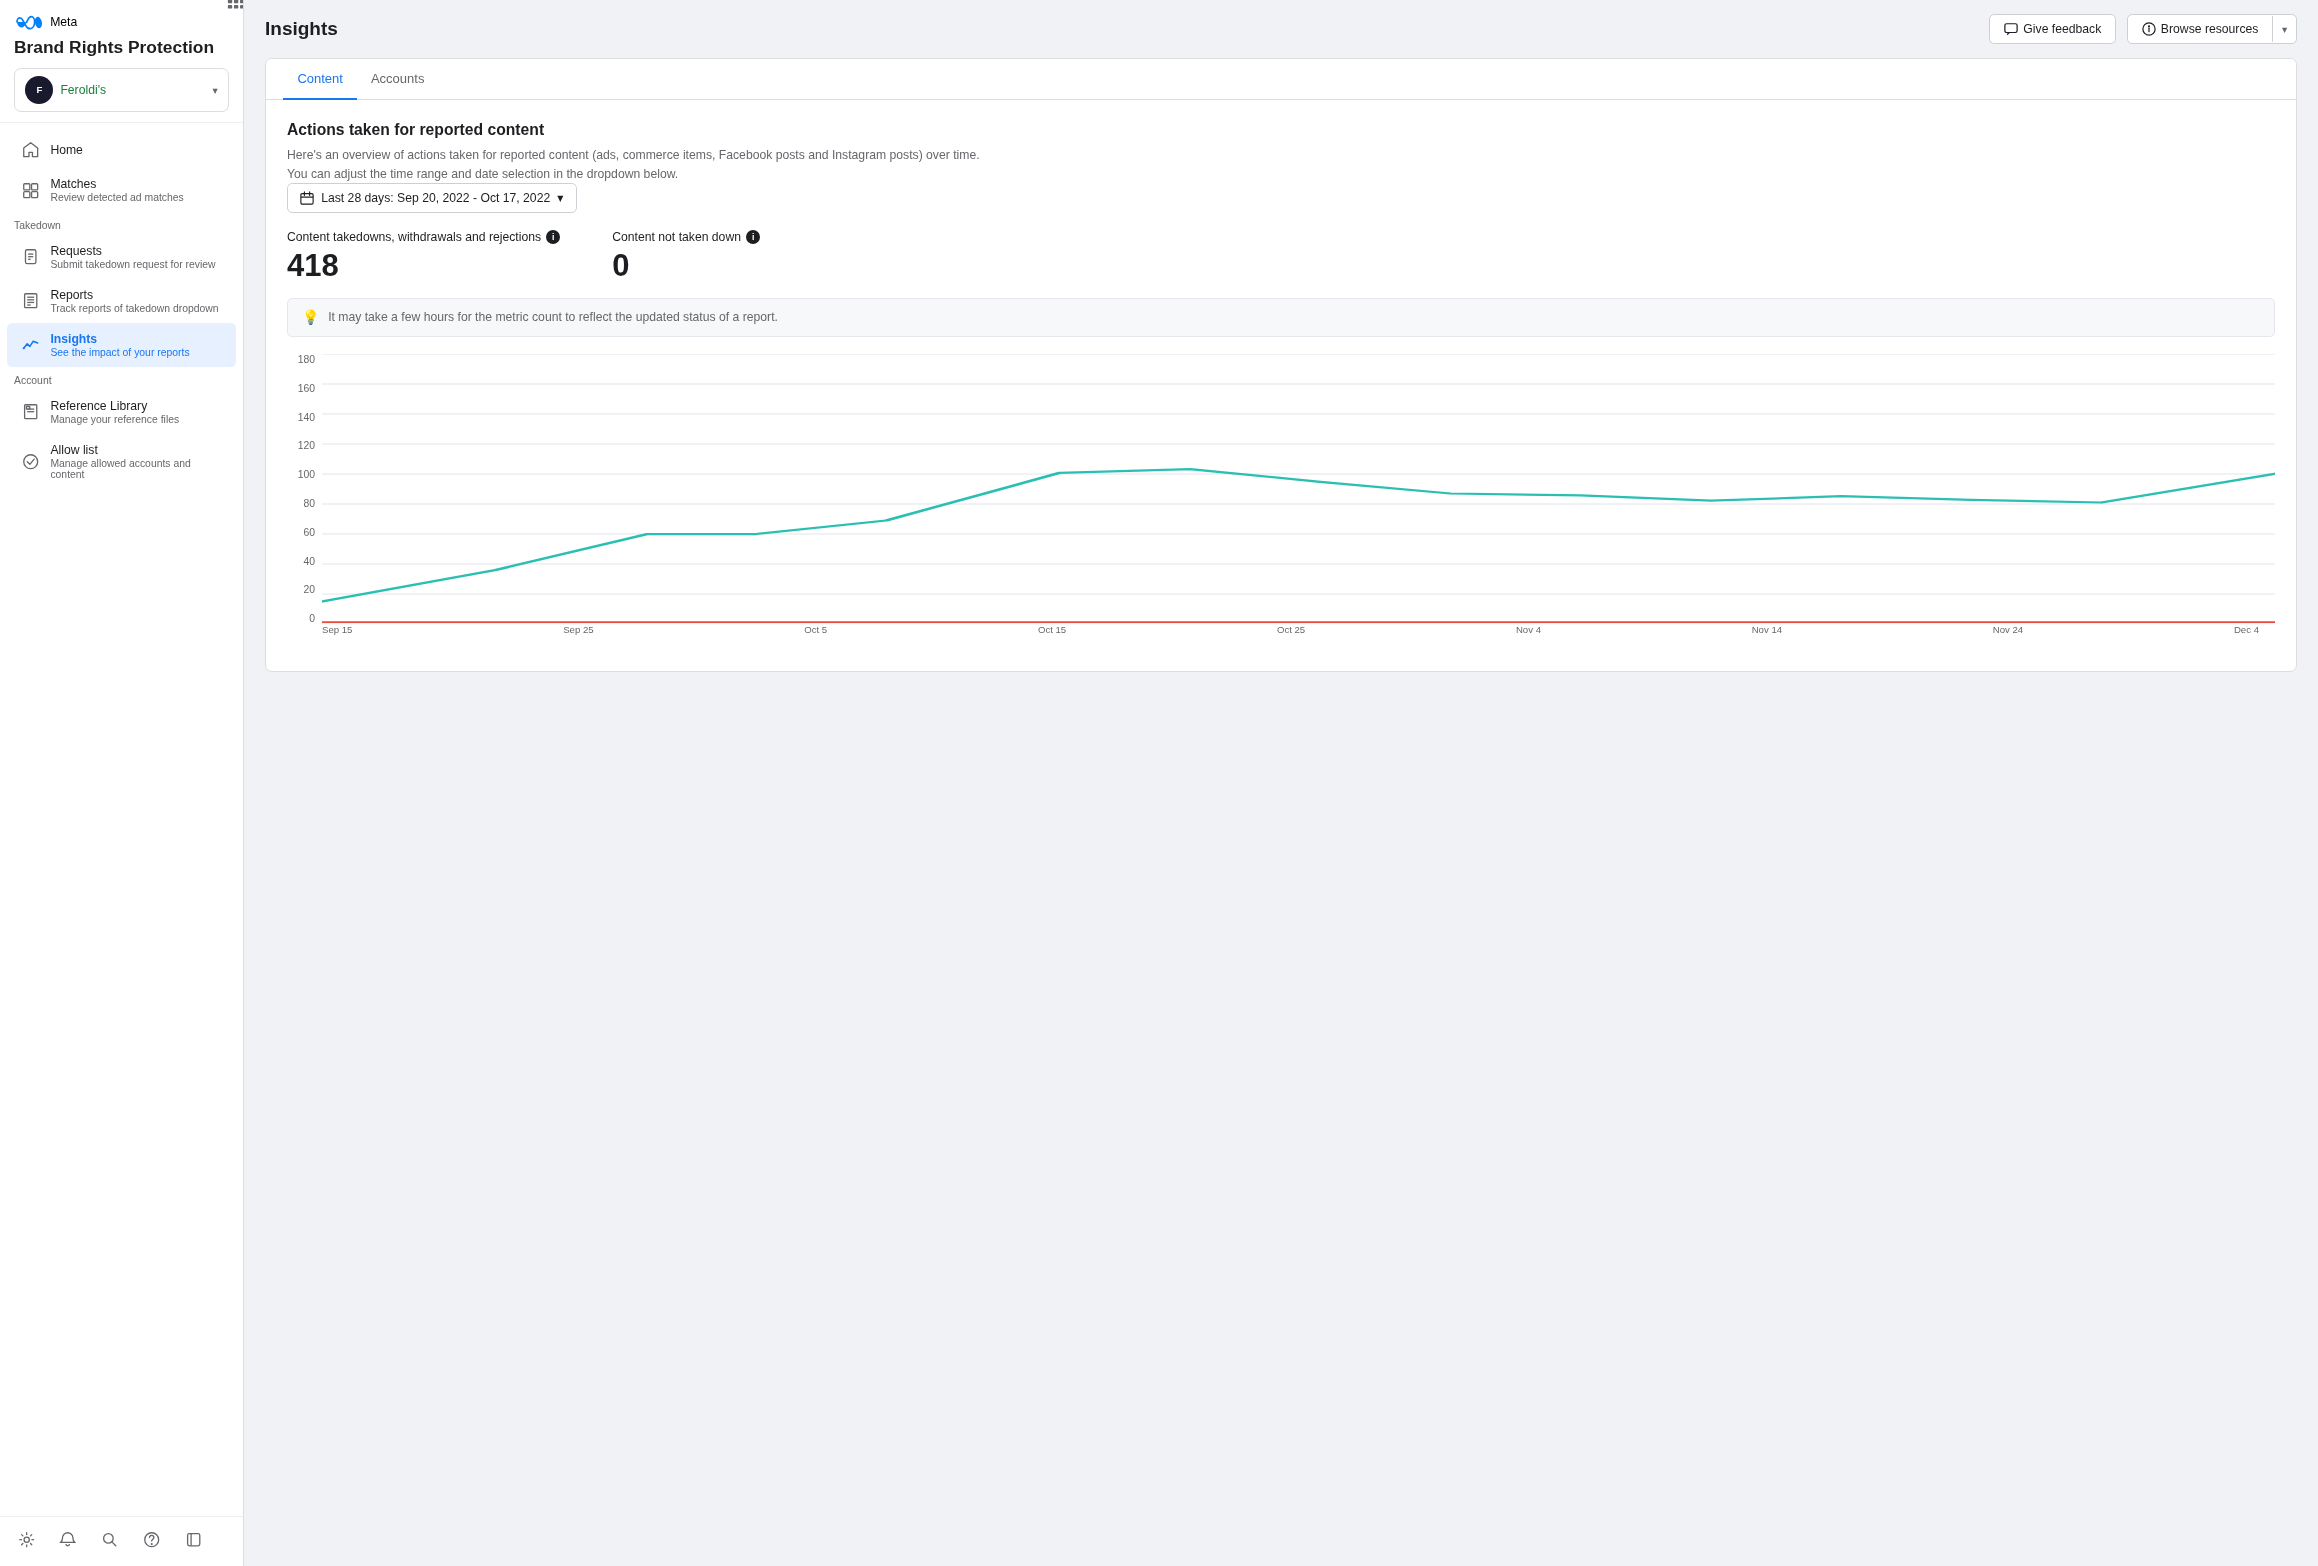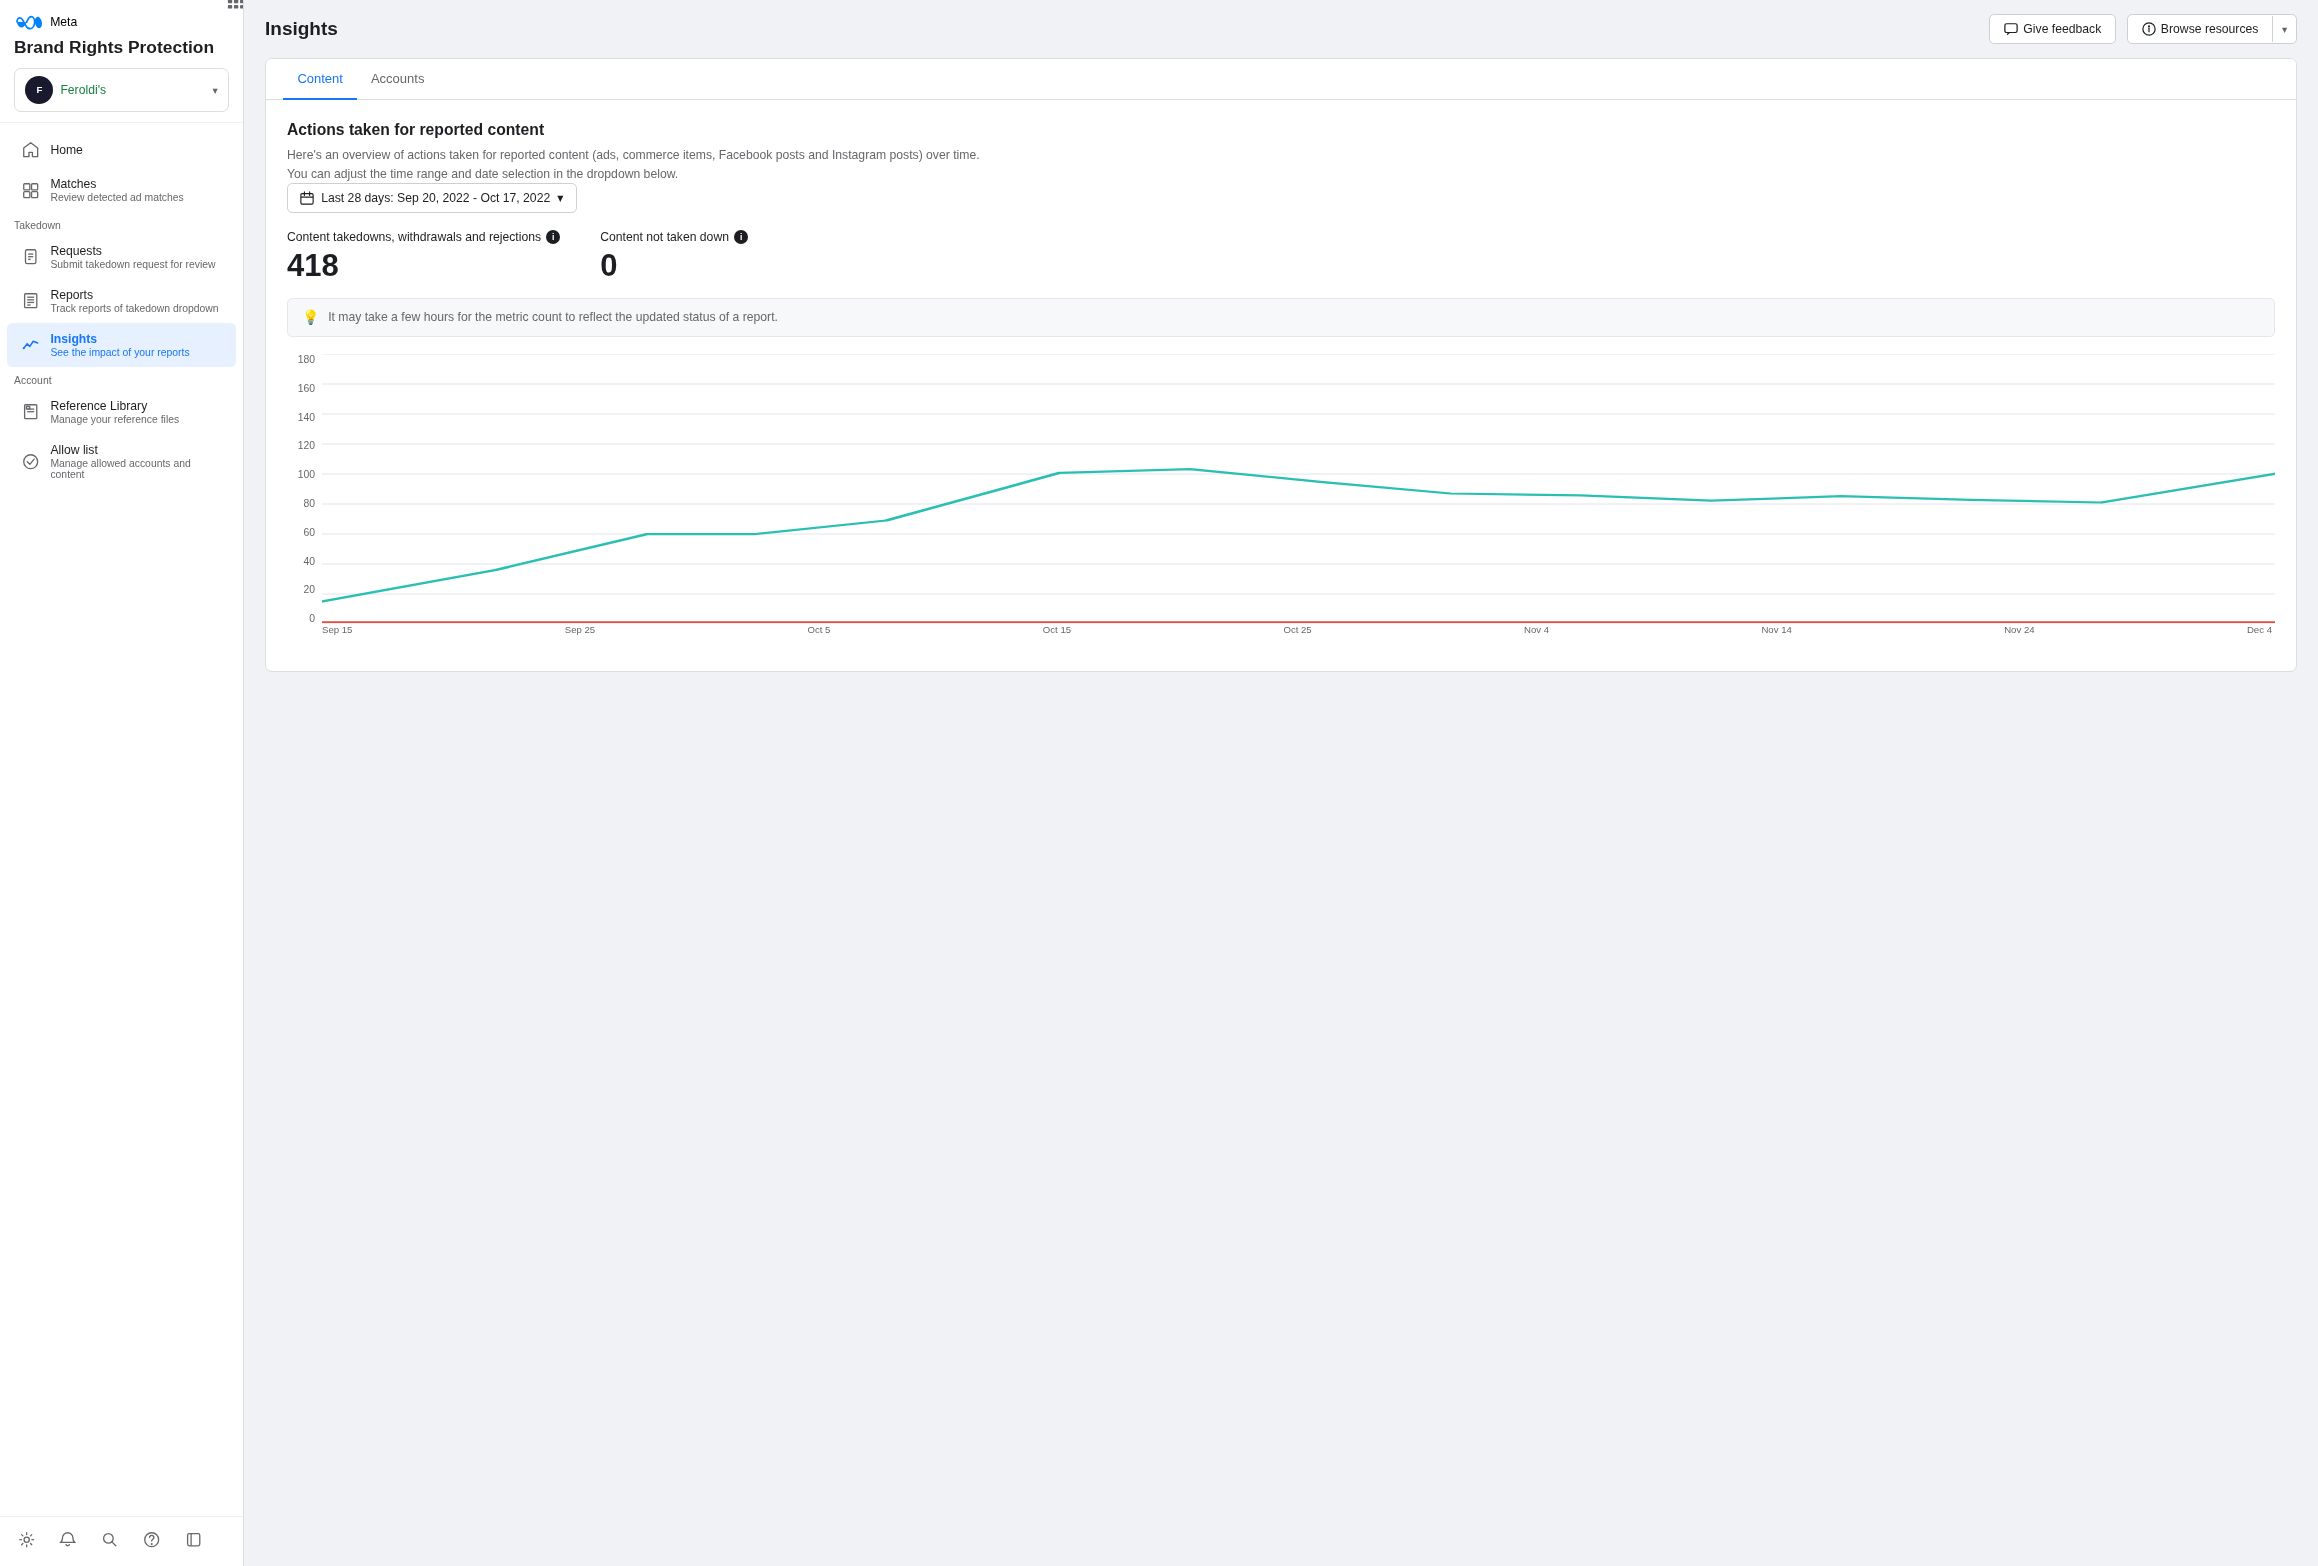--- a/index.html
+++ b/index.html
@@ -261,21 +261,21 @@
       border-radius: 5.2px;
       background: #fff;
       cursor: pointer;
       font-size: 12.2px;
       color: #1c1e21;
       margin-bottom: 17.4px;
     }
 
     .metrics-row {
       display: flex;
-      gap: 40px;
+      gap: 52px;
       margin-bottom: 14px;
     }
     .metric-group {}
     .metric-label {
       font-size: 12.2px;
       color: #1c1e21;
       display: flex;
       align-items: center;
       gap: 5.2px;
       margin-bottom: 3.5px;
@@ -344,21 +344,21 @@
       left: 35px;
       right: 0;
       top: 0;
       bottom: 26px;
       border-left: none;
       border-bottom: none;
     }
     .chart-x-labels {
       position: absolute;
       left: 35px;
-      right: 3px;
+      right: 16px;
       bottom: 0;
       height: 26px;
       display: flex;
       justify-content: space-between;
     }
     .chart-x-label {
       font-size: 9.6px;
       color: #65676b;
       text-align: center;
       white-space: nowrap;

